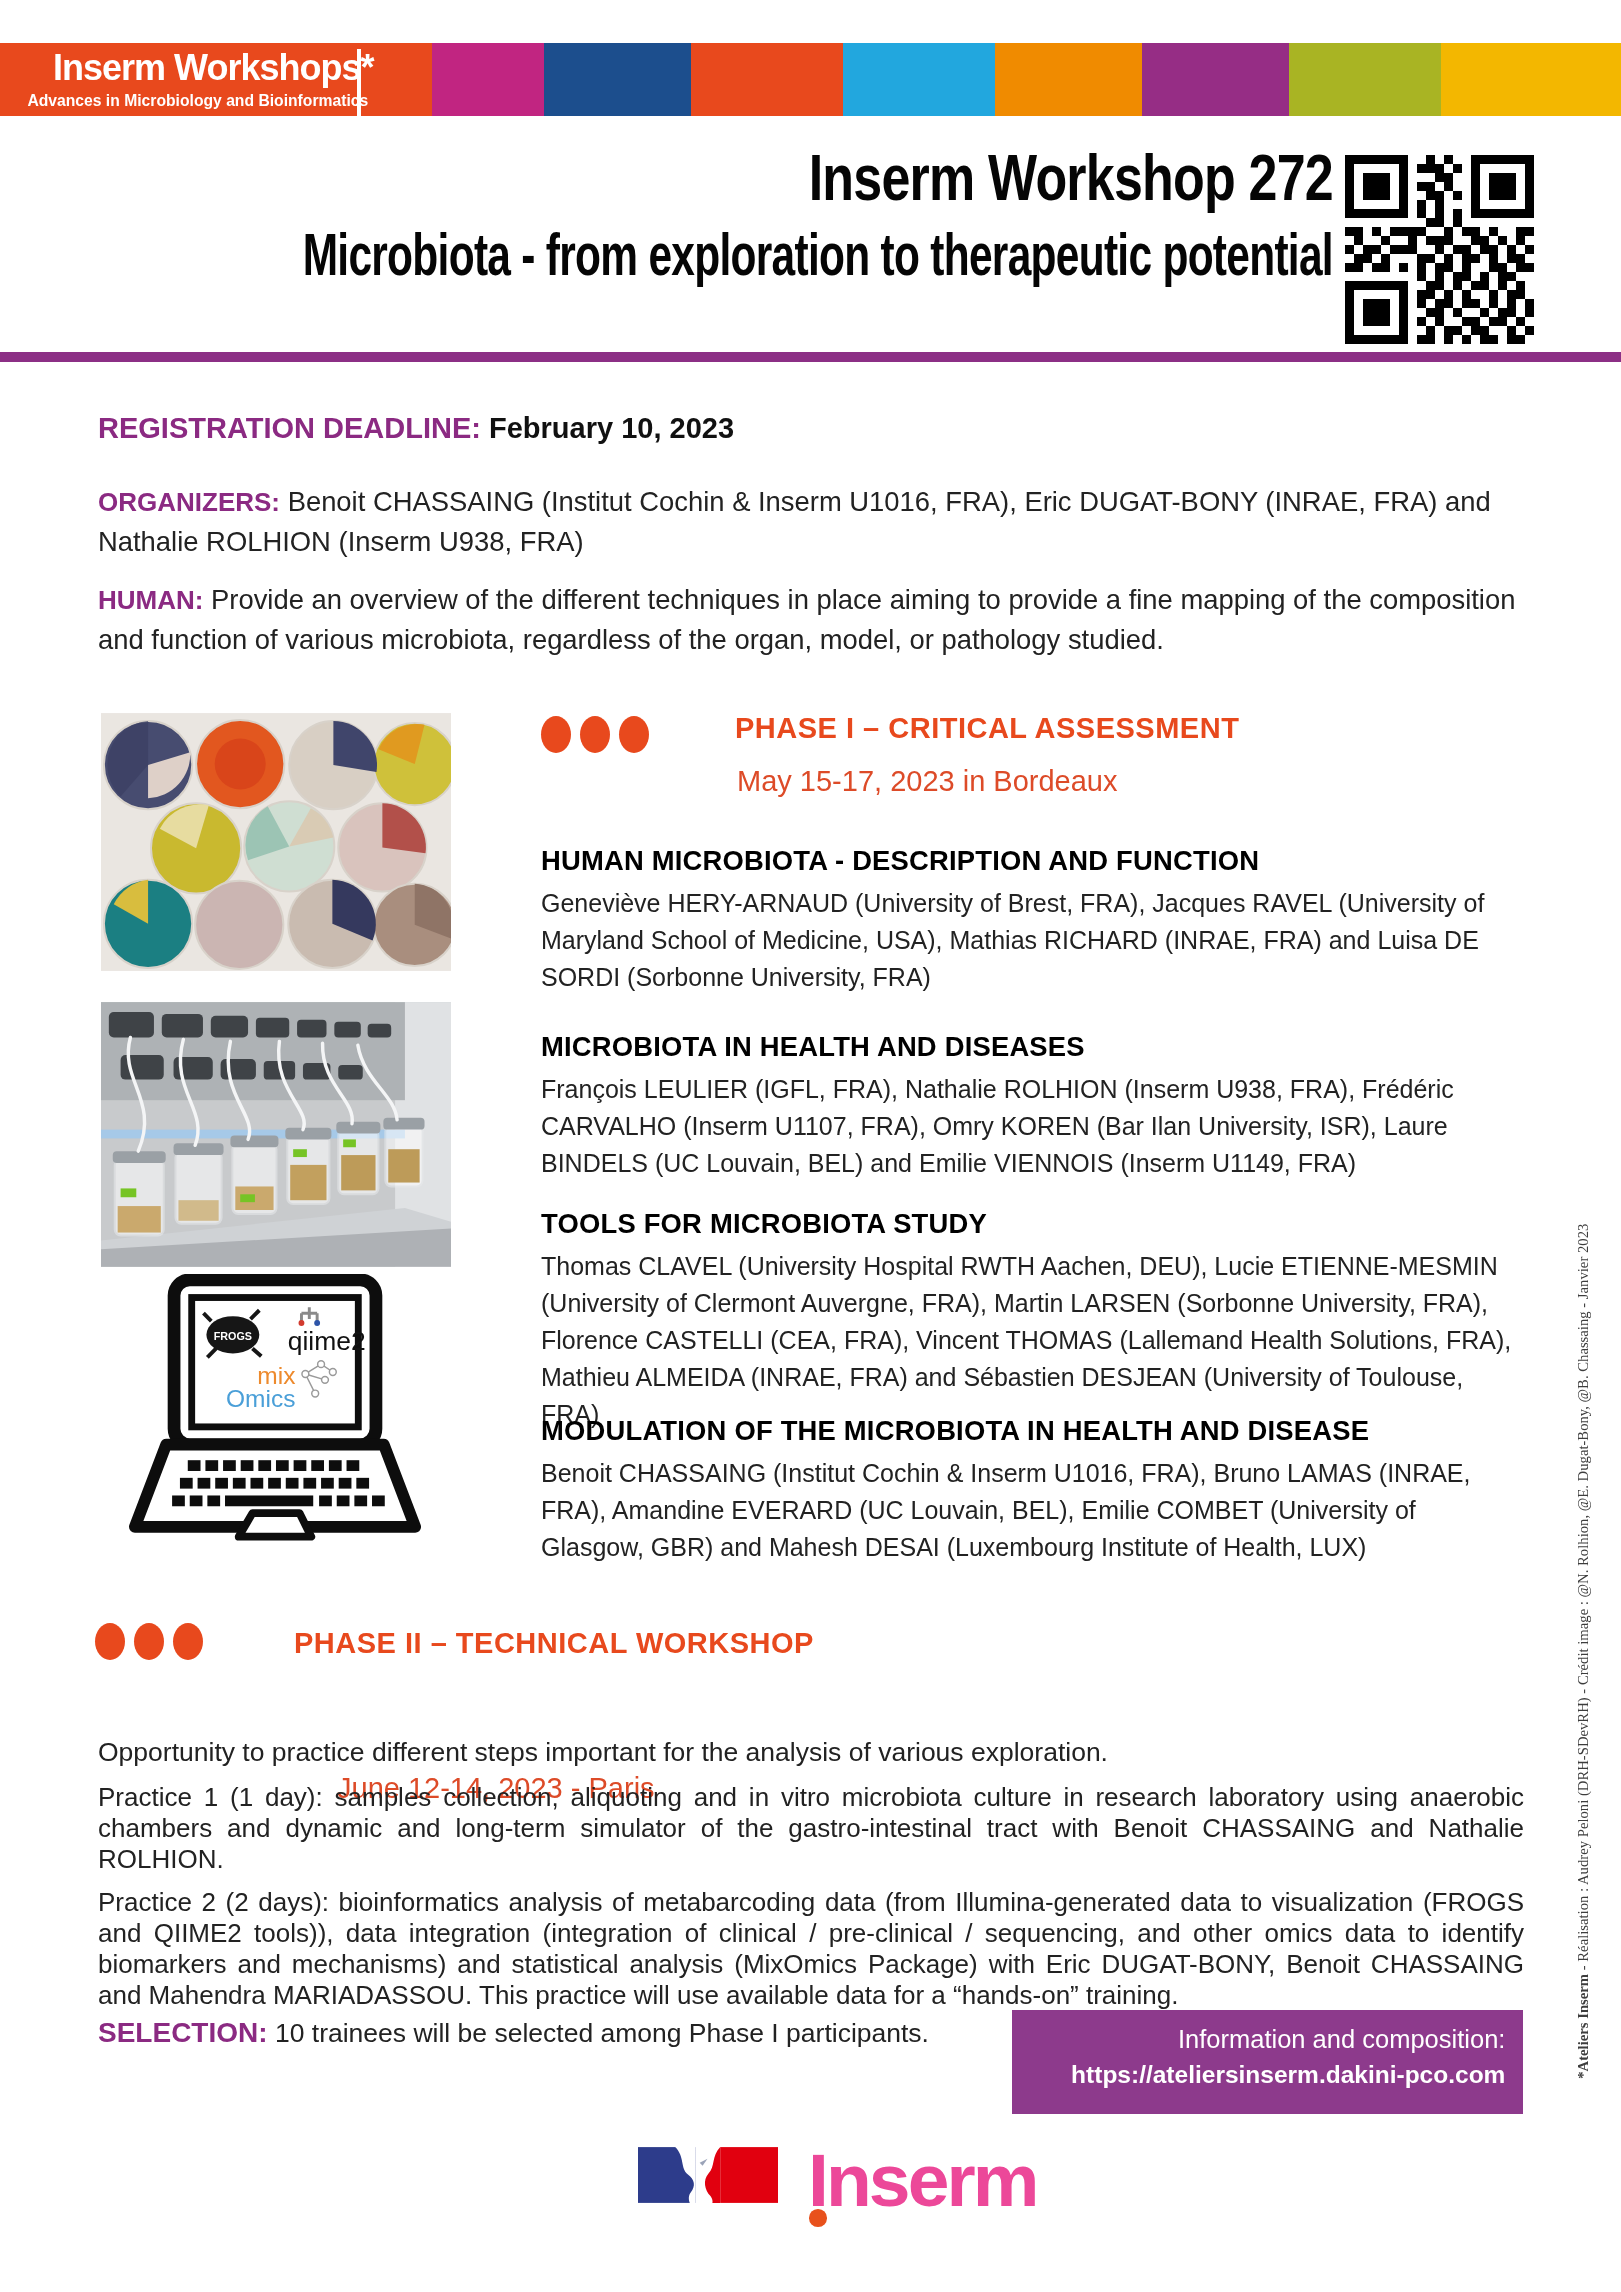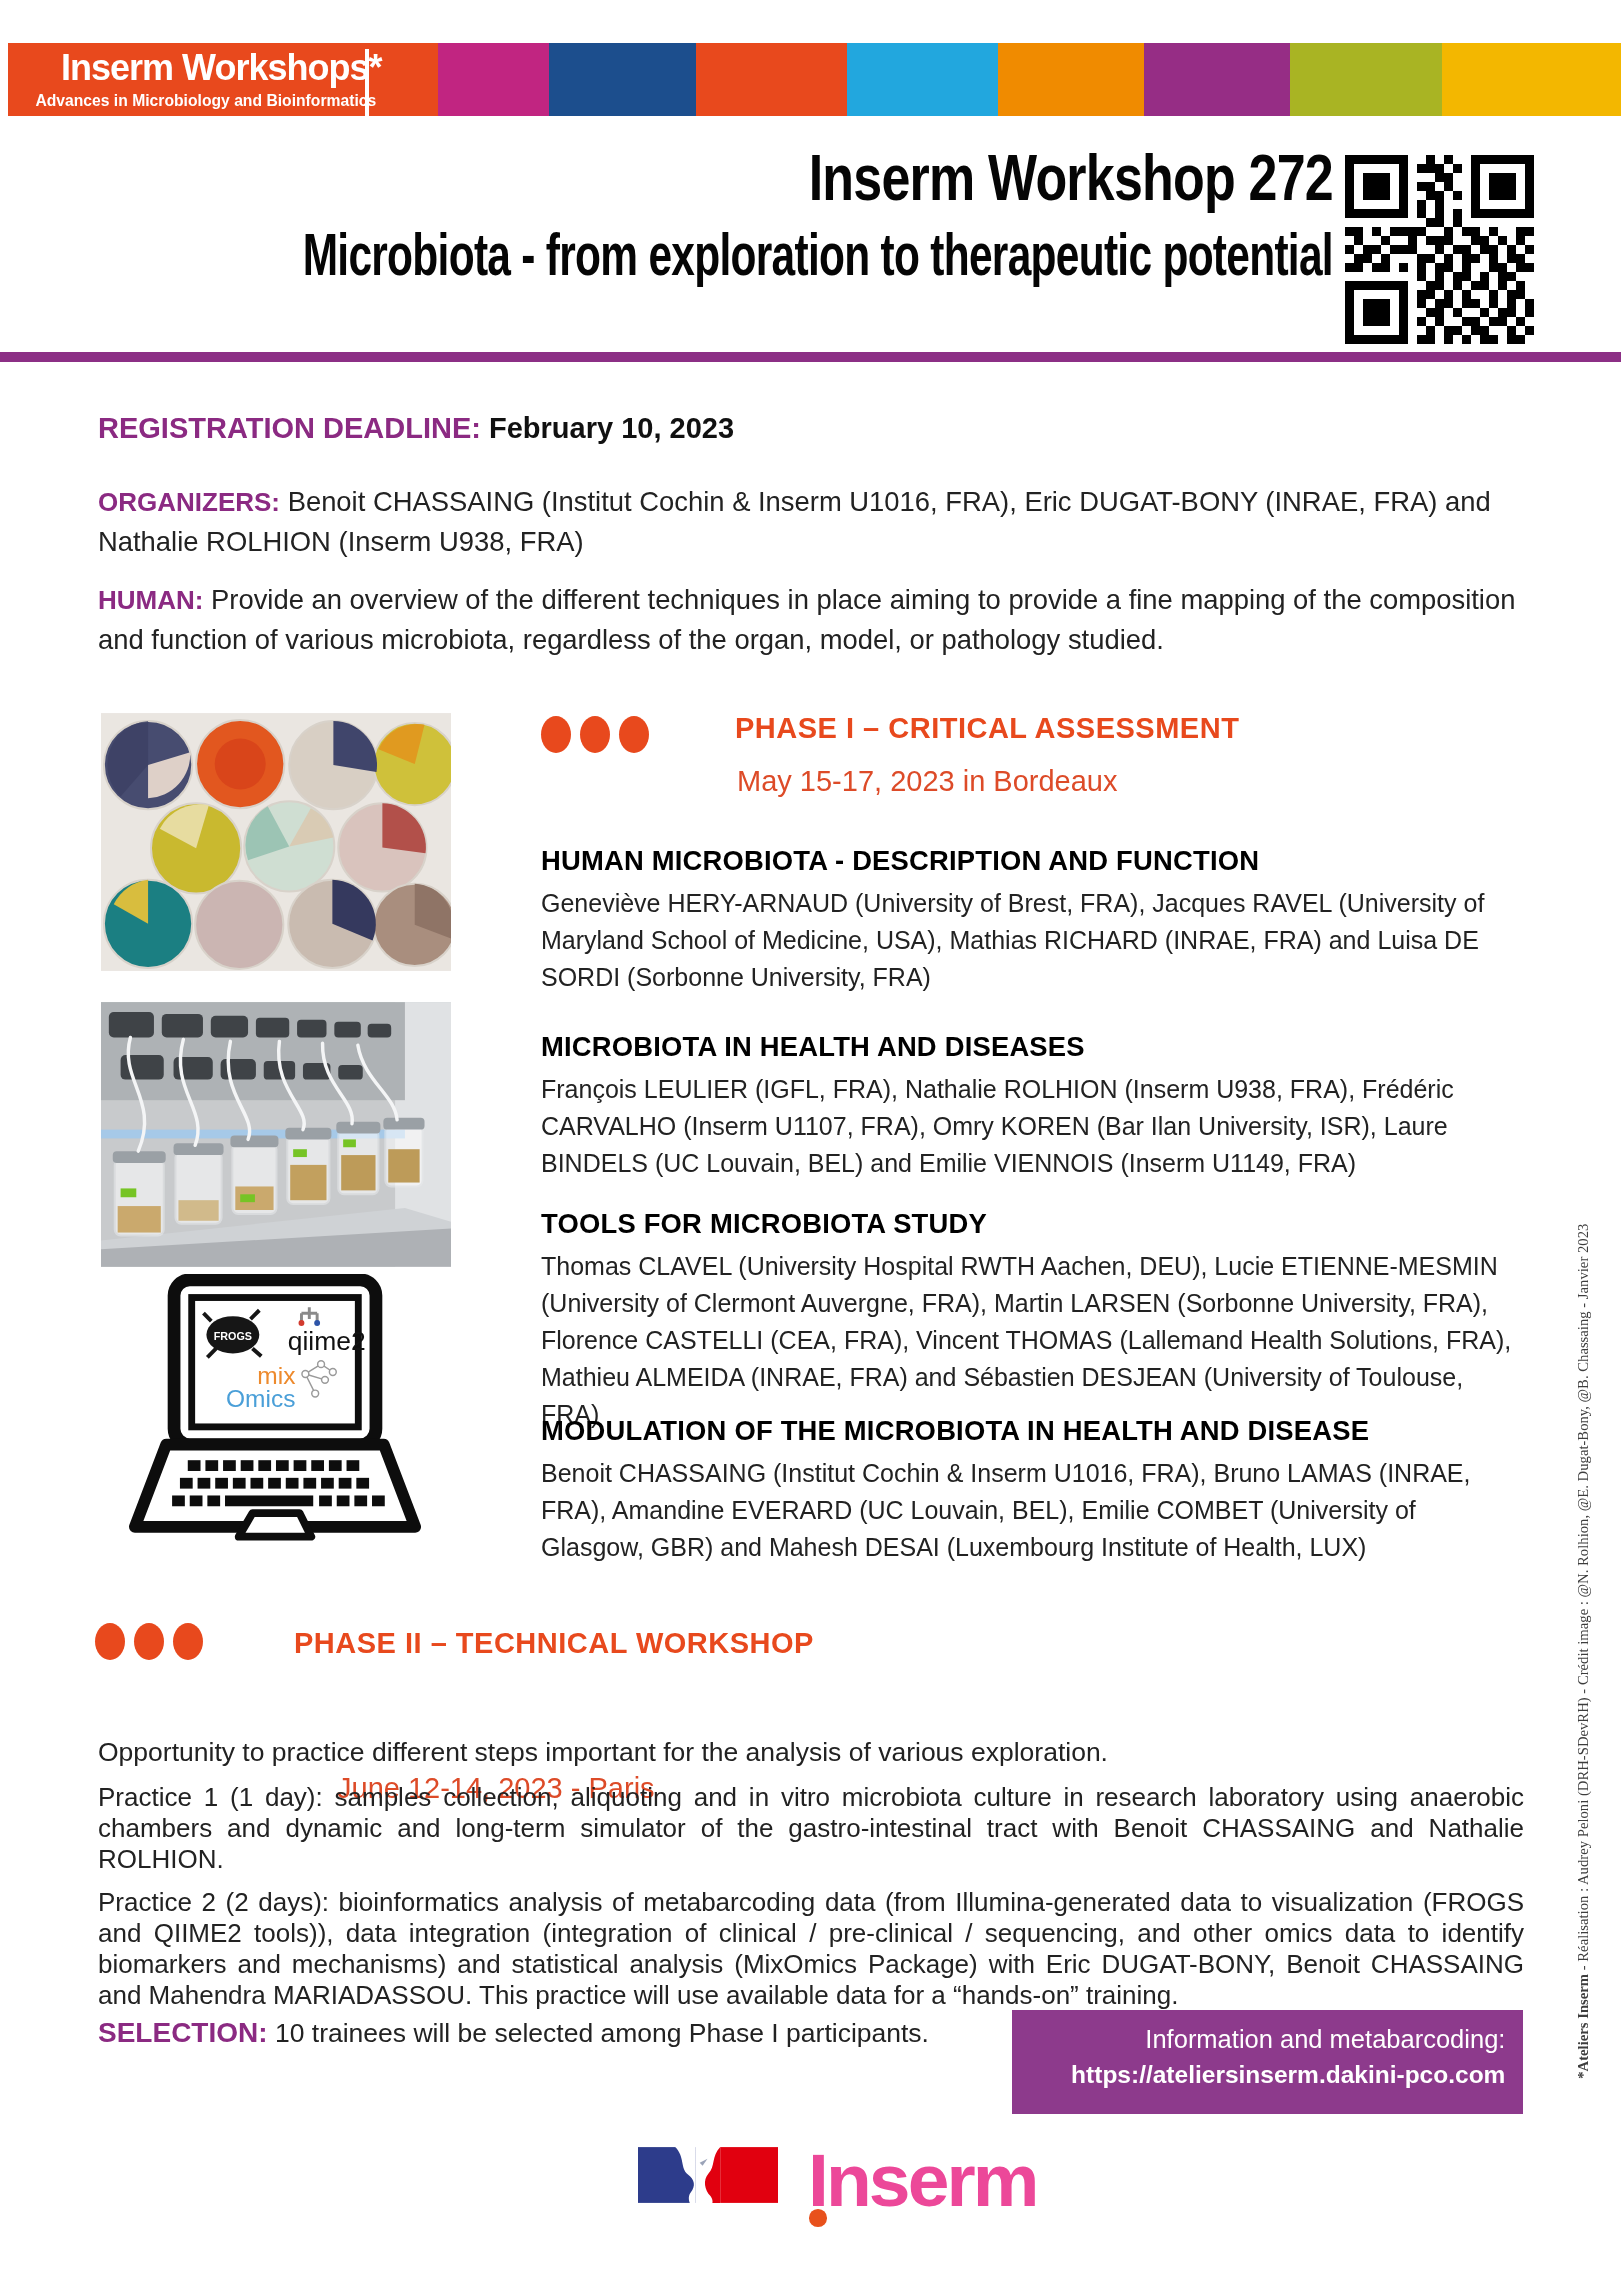--- a/index.html
+++ b/index.html
@@ -4,21 +4,21 @@
 <style>
   html,body{margin:0;padding:0;background:#888;}
   .page{
     position:relative;width:1621px;height:2293px;background:#ffffff;
     margin:0 auto;overflow:hidden;
     font-family:"Liberation Sans",sans-serif;color:#1a1a1a;
   }
   
   .banner{position:absolute;left:0;top:43px;width:1621px;height:73px;display:flex;overflow:visible;}
   .band-seg{height:73px;}
-  .seg0{width:441px;position:relative;margin-left:8px;}
+  .seg0{width:441px;position:relative;}
   .seg1{width:114px;}.seg2{width:150px;}.seg3{width:155px;}.seg4{width:155px;}
   .seg5{width:150px;}.seg6{width:150px;}.seg7{width:155px;}.seg8{width:184px;}
   .banner-title{position:absolute;left:53px;top:3.9px;color:#fff;font-weight:bold;
     font-size:36px;letter-spacing:-1px;white-space:nowrap;}
   .banner-sub{position:absolute;left:27.4px;top:49px;color:#fff;font-weight:bold;
     font-size:15.7px;white-space:nowrap;}
   .banner-line{position:absolute;left:357px;top:5.9px;width:3.9px;height:82px;background:#fff;}
   
   .header-titles{position:absolute;right:288px;top:145px;text-align:right;color:#050505;}
   .ht1{font-size:65px;font-weight:bold;line-height:1.0;letter-spacing:-1px;
@@ -565,21 +565,21 @@
     <p class="prac">Practice 1 (1 day): samples collection, aliquoting and in vitro microbiota culture in research laboratory using anaerobic chambers and dynamic and long-term simulator of the gastro-intestinal tract with Benoit CHASSAING and Nathalie ROLHION.</p>
     <p class="prac">Practice 2 (2 days): bioinformatics analysis of metabarcoding data (from Illumina-generated data to visualization (FROGS and QIIME2 tools)), data integration (integration of clinical / pre-clinical / sequencing, and other omics data to identify biomarkers and mechanisms) and statistical analysis (MixOmics Package) with Eric DUGAT-BONY, Benoit CHASSAING and Mahendra MARIADASSOU. This practice will use available data for a “hands-on” training.</p>
   </div>
 
   <div class="selection">
     <span class="lbl">SELECTION:</span>
     <span>10 trainees will be selected among Phase I participants.</span>
   </div>
 
   <div class="infobox">
-    <div class="l1">Information and metabarcoding:</div>
+    <div class="l1">Information and composition:</div>
     <div class="l2">https://ateliersinserm.dakini-pco.com</div>
   </div>
 
   <svg class="emblem" width="140" height="56" viewBox="0 0 143 57">
     <rect x="0" width="59" height="57" fill="#2d3c8b"></rect>
     <rect x="84" width="59" height="57" fill="#e1000f"></rect>
     <path d="M38,0 C48,10 43,22 51,28 C58,33 59,40 54,46 C50,51 53,57 53,57 L59,57 L59,0 Z" fill="#ffffff"></path>
     <path d="M84,0 C75,9 79,20 72,27 C66,34 68,44 74,50 C77,54 76,57 76,57 L84,57 Z" fill="#e1000f"></path>
     <path d="M63,16 l8,-4 l-5,7 z" fill="#9aa3b8"></path>
   </svg>

